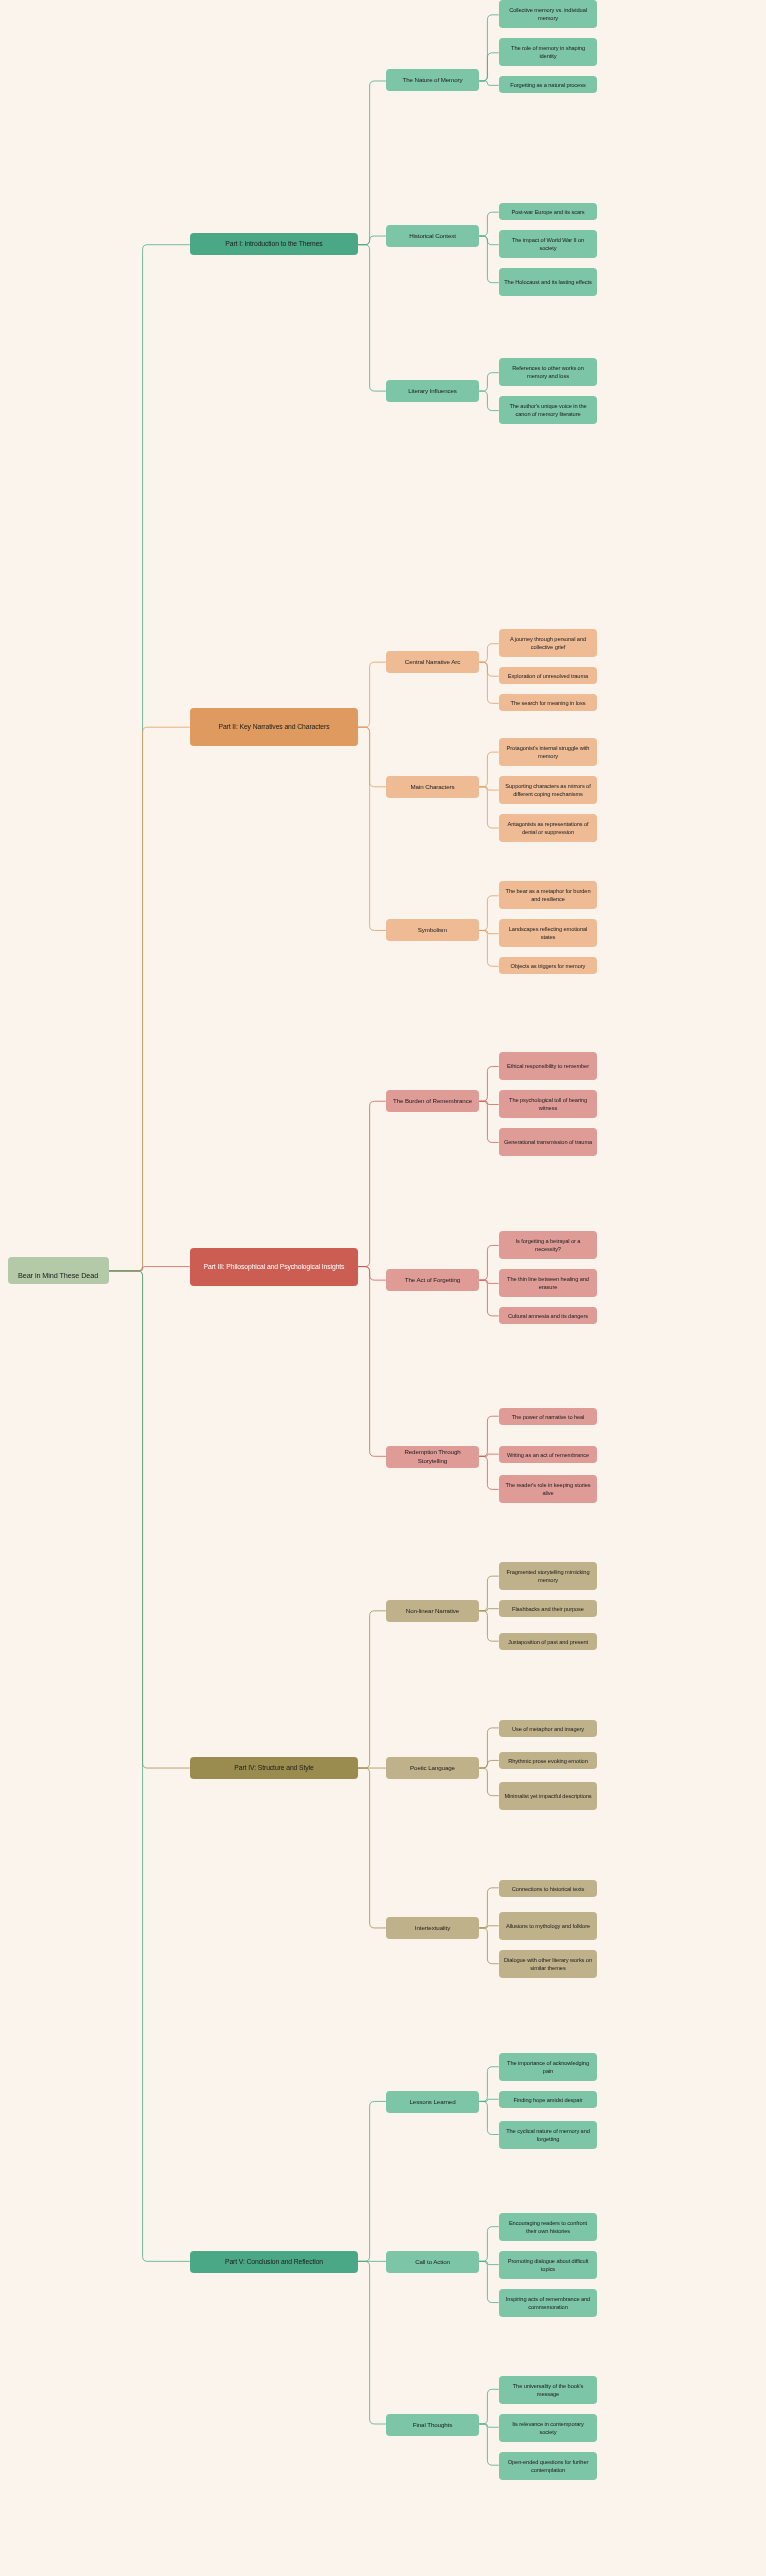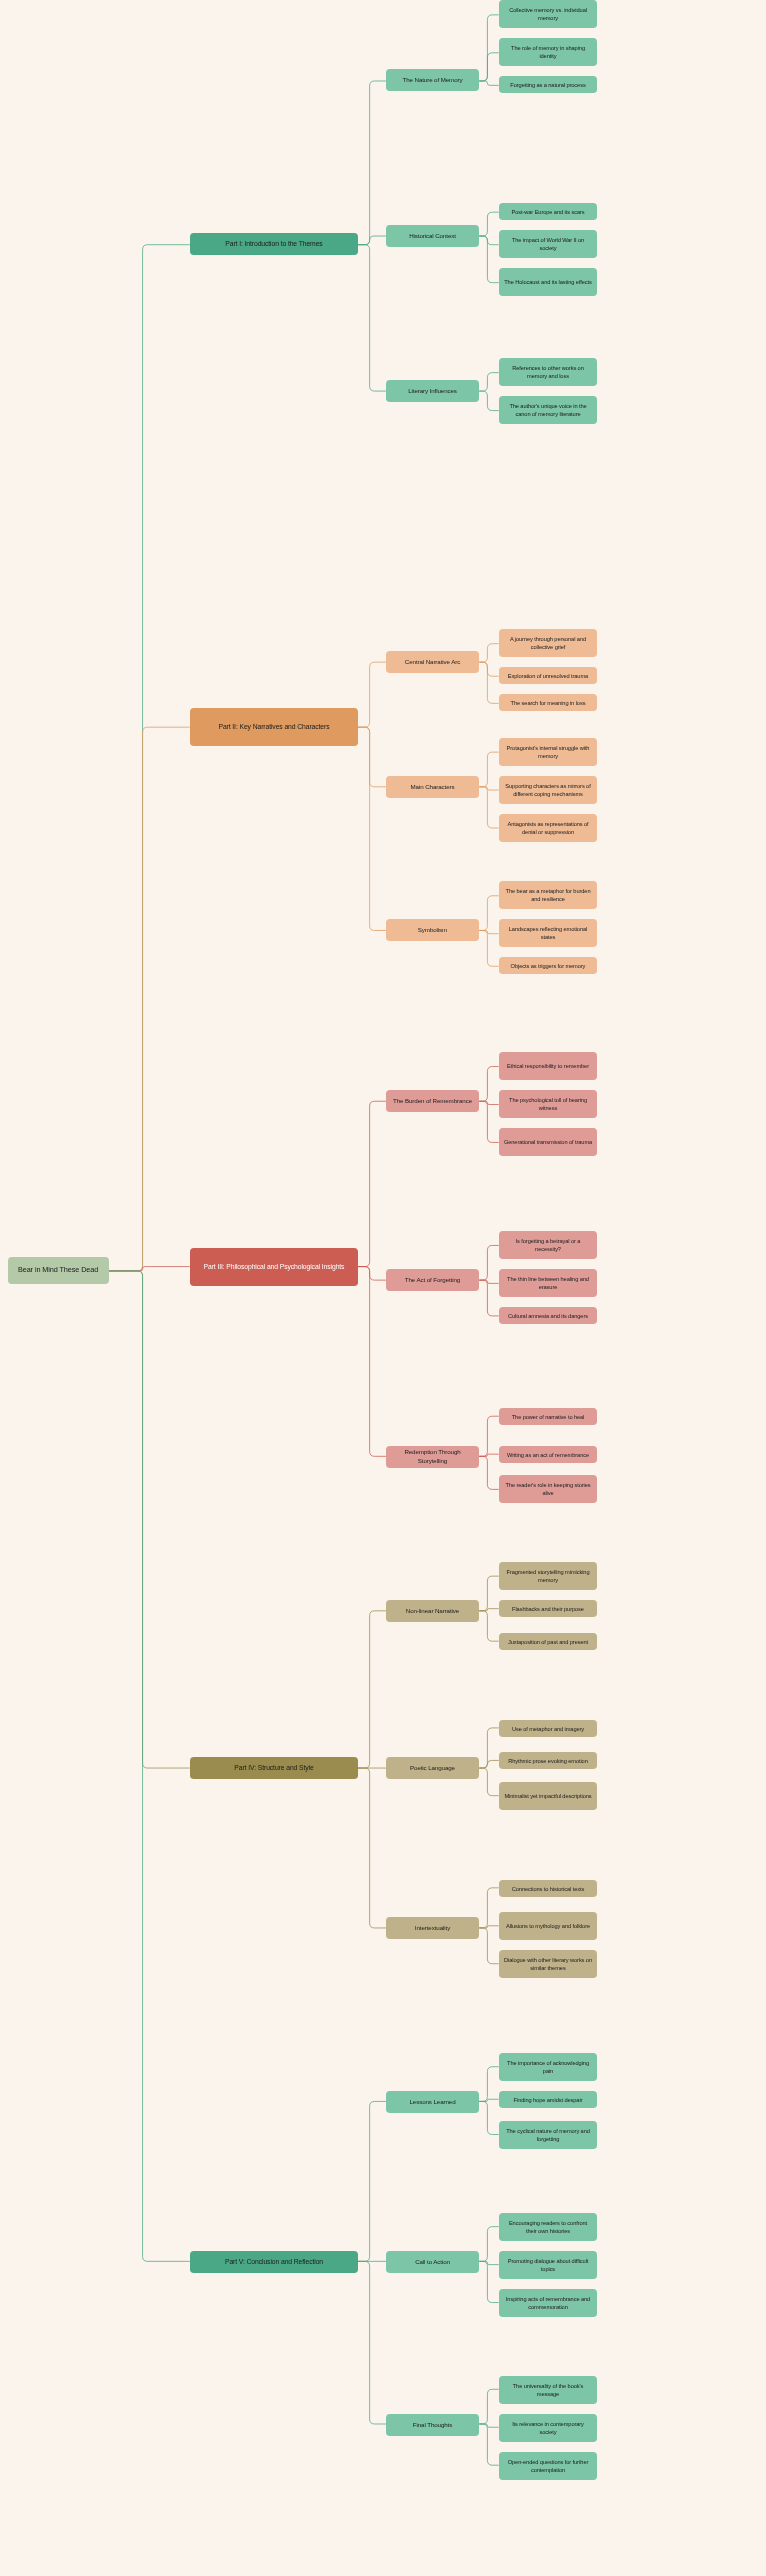--- a/index.html
+++ b/index.html
@@ -2,21 +2,21 @@
 <html style="font-size:8.7px"><head>
 <meta charset="utf-8">
 <style>
   html,body{margin:0;padding:0;background:#faf4ec;}
   #root{position:relative;width:766px;height:2576px;background:#faf4ec;
         font-family:"Liberation Sans", sans-serif;overflow:hidden;}
   #edges{position:absolute;left:0;top:0;width:766px;height:2576px;pointer-events:none;}
   .node{position:absolute;box-sizing:border-box;display:flex;align-items:center;
         justify-content:center;text-align:center;border-radius:3.8px;
         line-height:1.45;padding:2.2px 4.9px;color:#1c1c1c;letter-spacing:-0.1px;}
-  .lvl0{font-size:7.3px;}
+  .lvl0{font-size:7.3px;align-items:flex-end;}
   .lvl1{font-size:6.8px;}
   .lvl2{font-size:6.2px;}
   .lvl3{font-size:5.7px;}
   .white-text{color:#ffffff;}
 </style>
 </head>
 <body>
 
 <div id="root">
   <svg id="edges" viewBox="0 0 1413 4749" width="766" height="2576">

